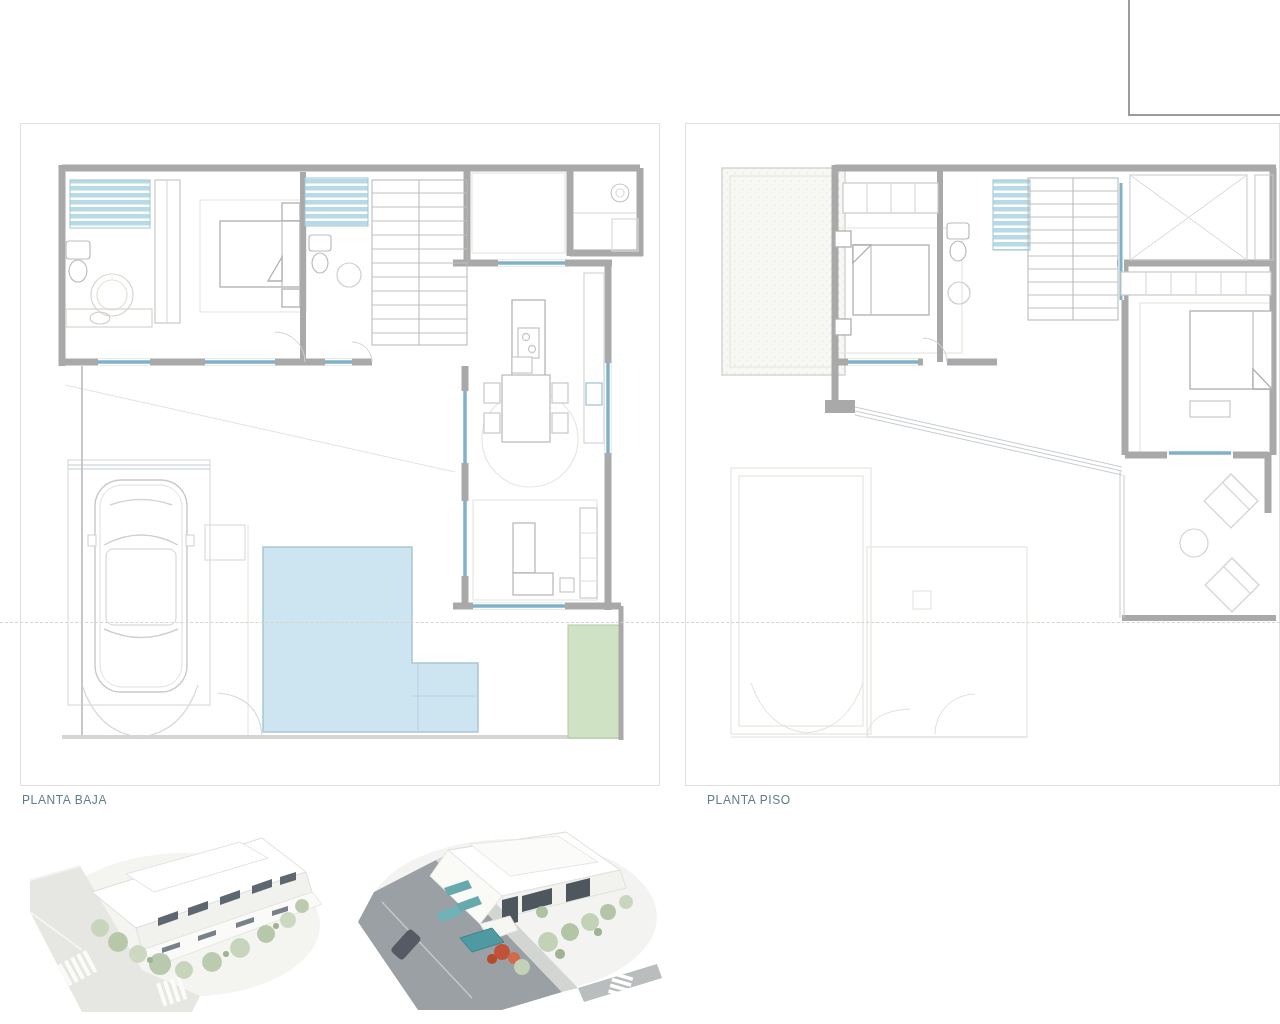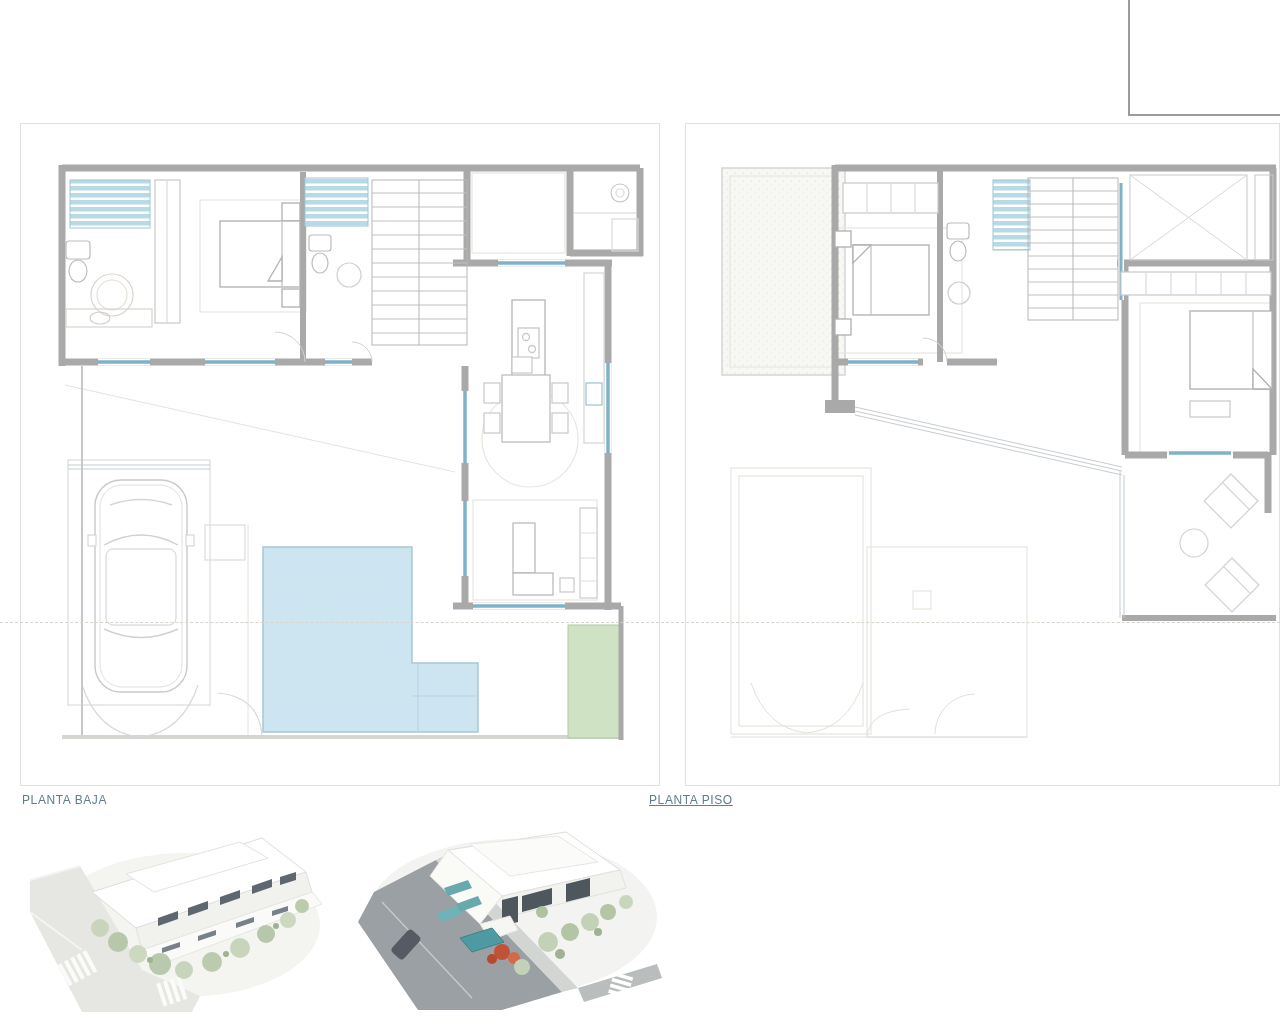--- a/index.html
+++ b/index.html
@@ -8,21 +8,21 @@
     font-family:"Liberation Sans", sans-serif;overflow:hidden;
   }
   .plan-container{position:absolute;top:123px;}
   #plan-left{left:20px;width:640px;height:663px;}
   #plan-right{left:685px;width:595px;height:663px;}
   .plan-label{
     position:absolute;top:793px;font-size:12px;letter-spacing:.6px;
     color:#5f7d8a;font-weight:400;
   }
   #label-left{left:22px;}
-  #label-right{left:649px;text-decoration:underline;}
+  #label-right{left:707px;}
   #title-block{
     position:absolute;left:1128px;top:-2px;width:154px;height:114px;
     border:2px solid #9b9b9b;border-right:none;background:#ffffff;
   }
   #setback-line{
     position:absolute;left:0;top:622px;width:1280px;height:0;
     border-top:1px dashed #d9d4cc;z-index:5;pointer-events:none;
   }
   .render{position:absolute;}
   #render-1{left:30px;top:800px;}

